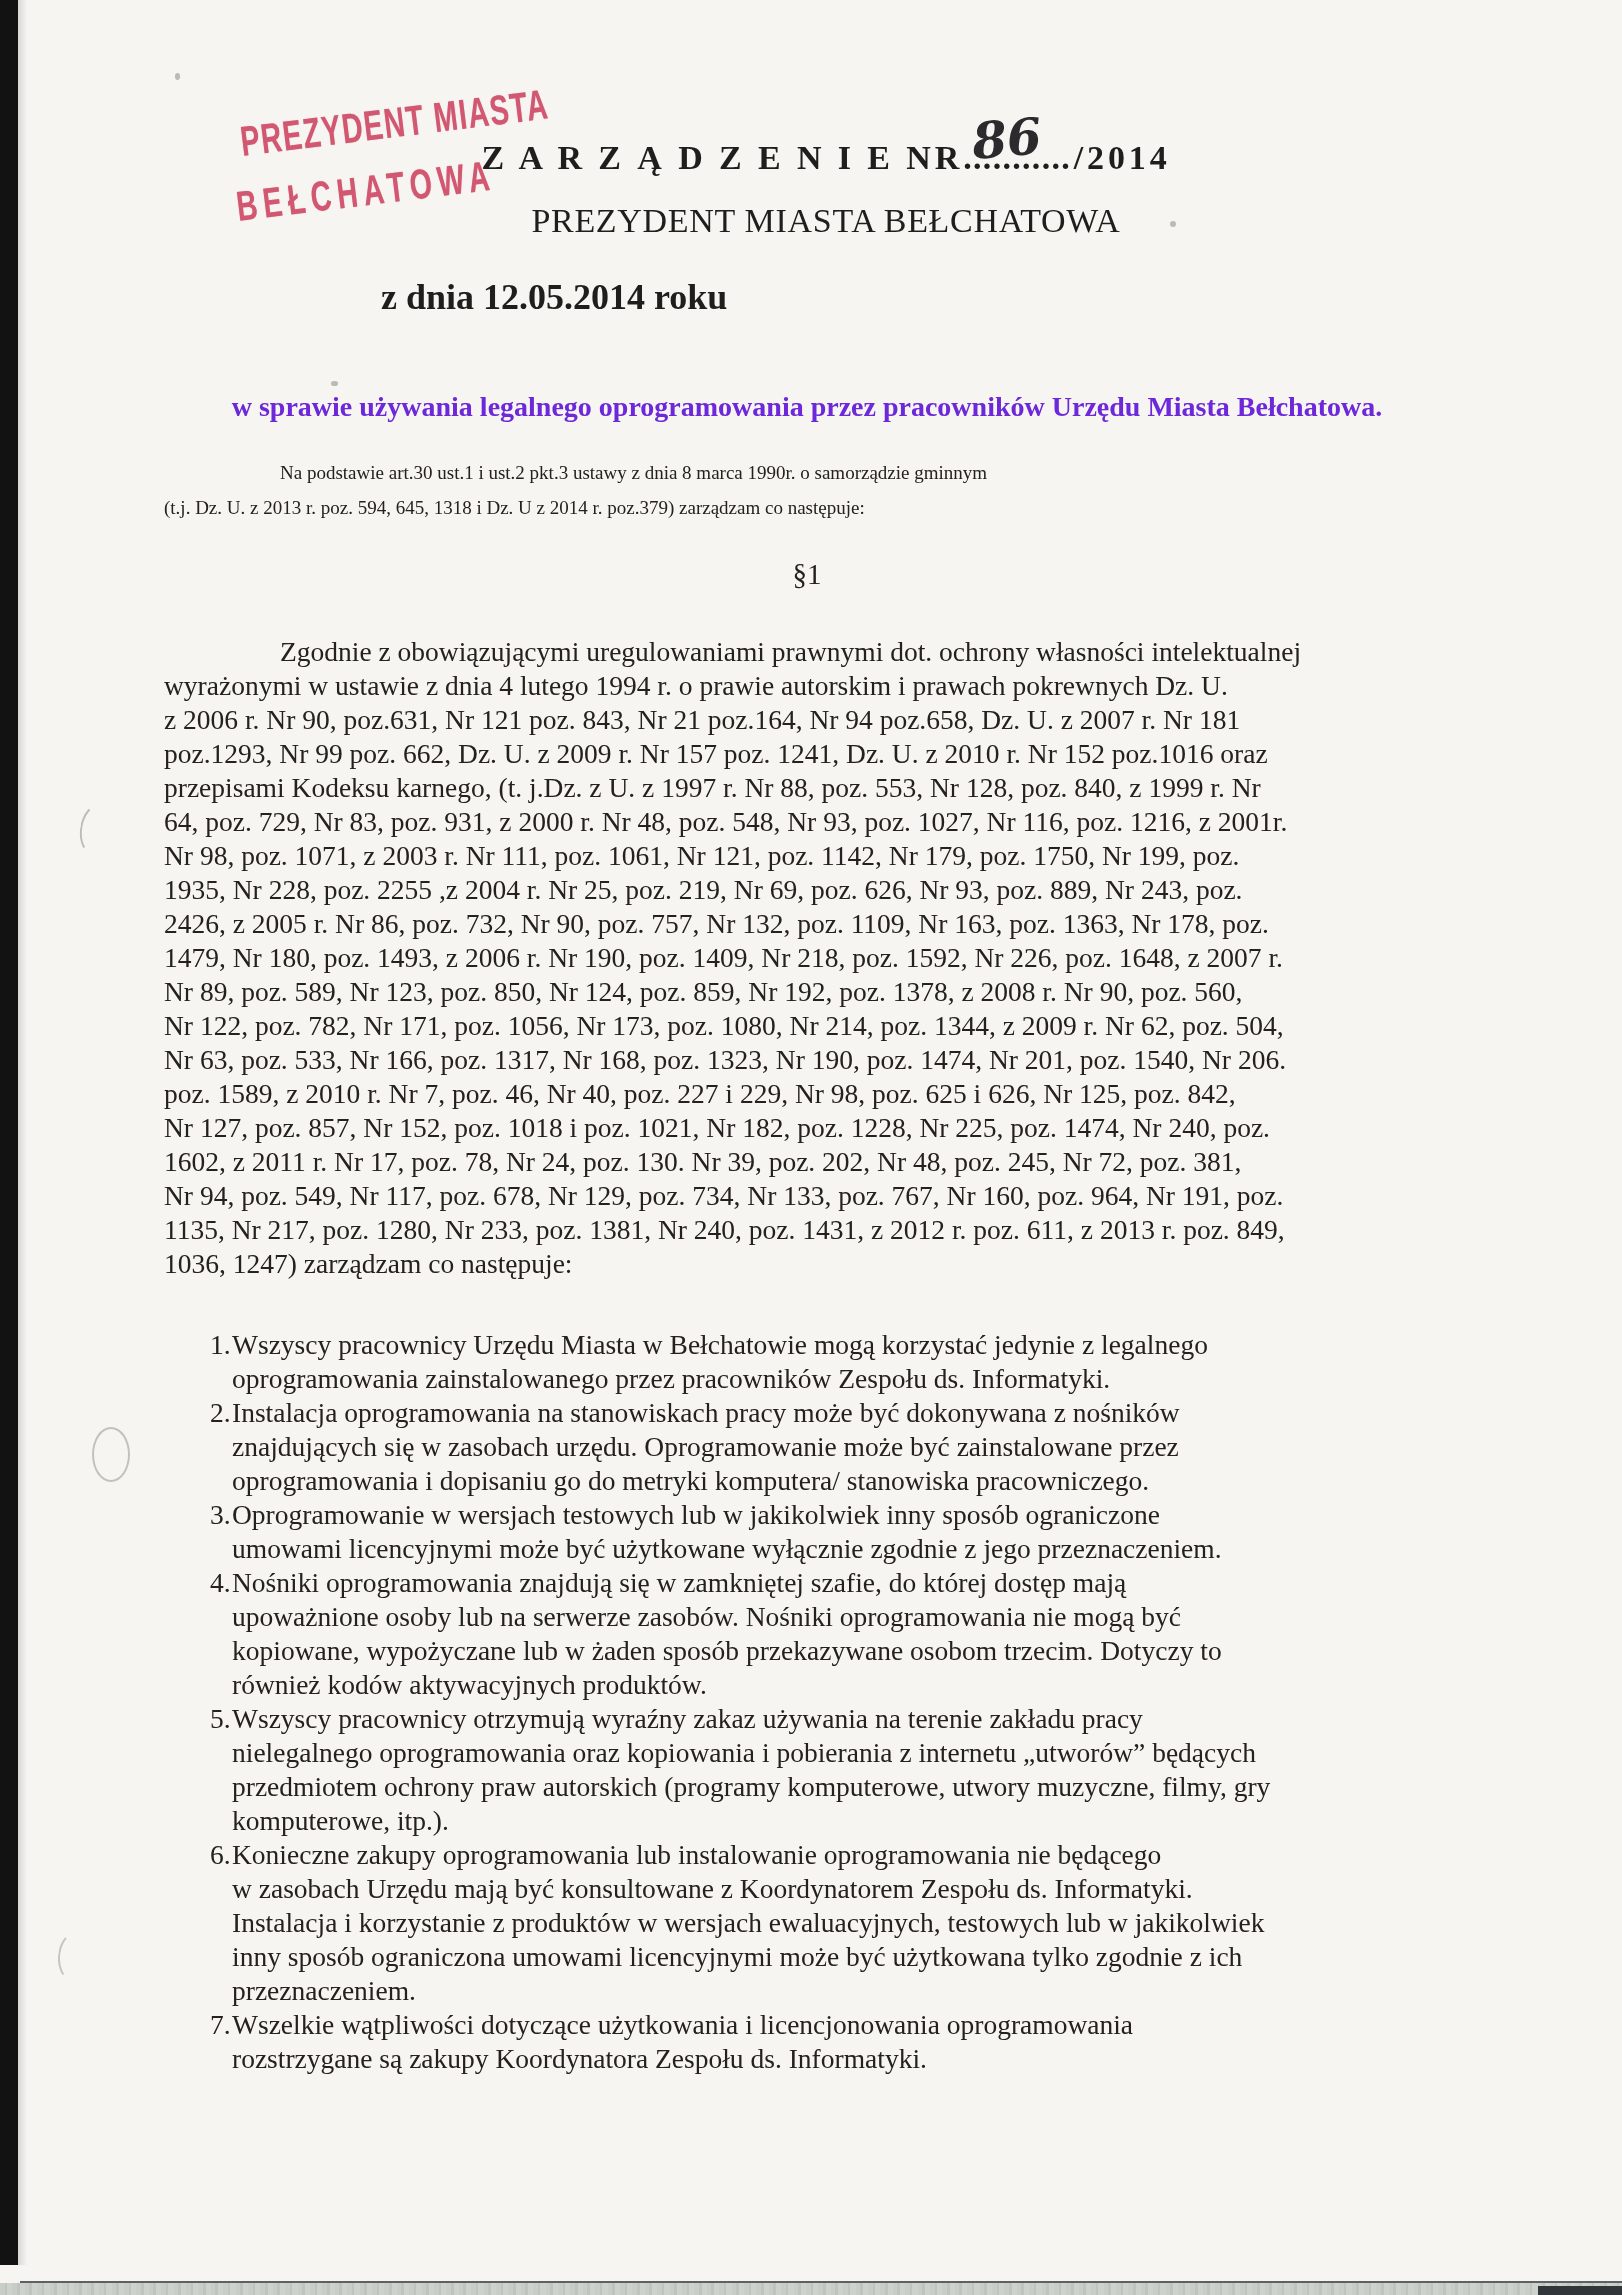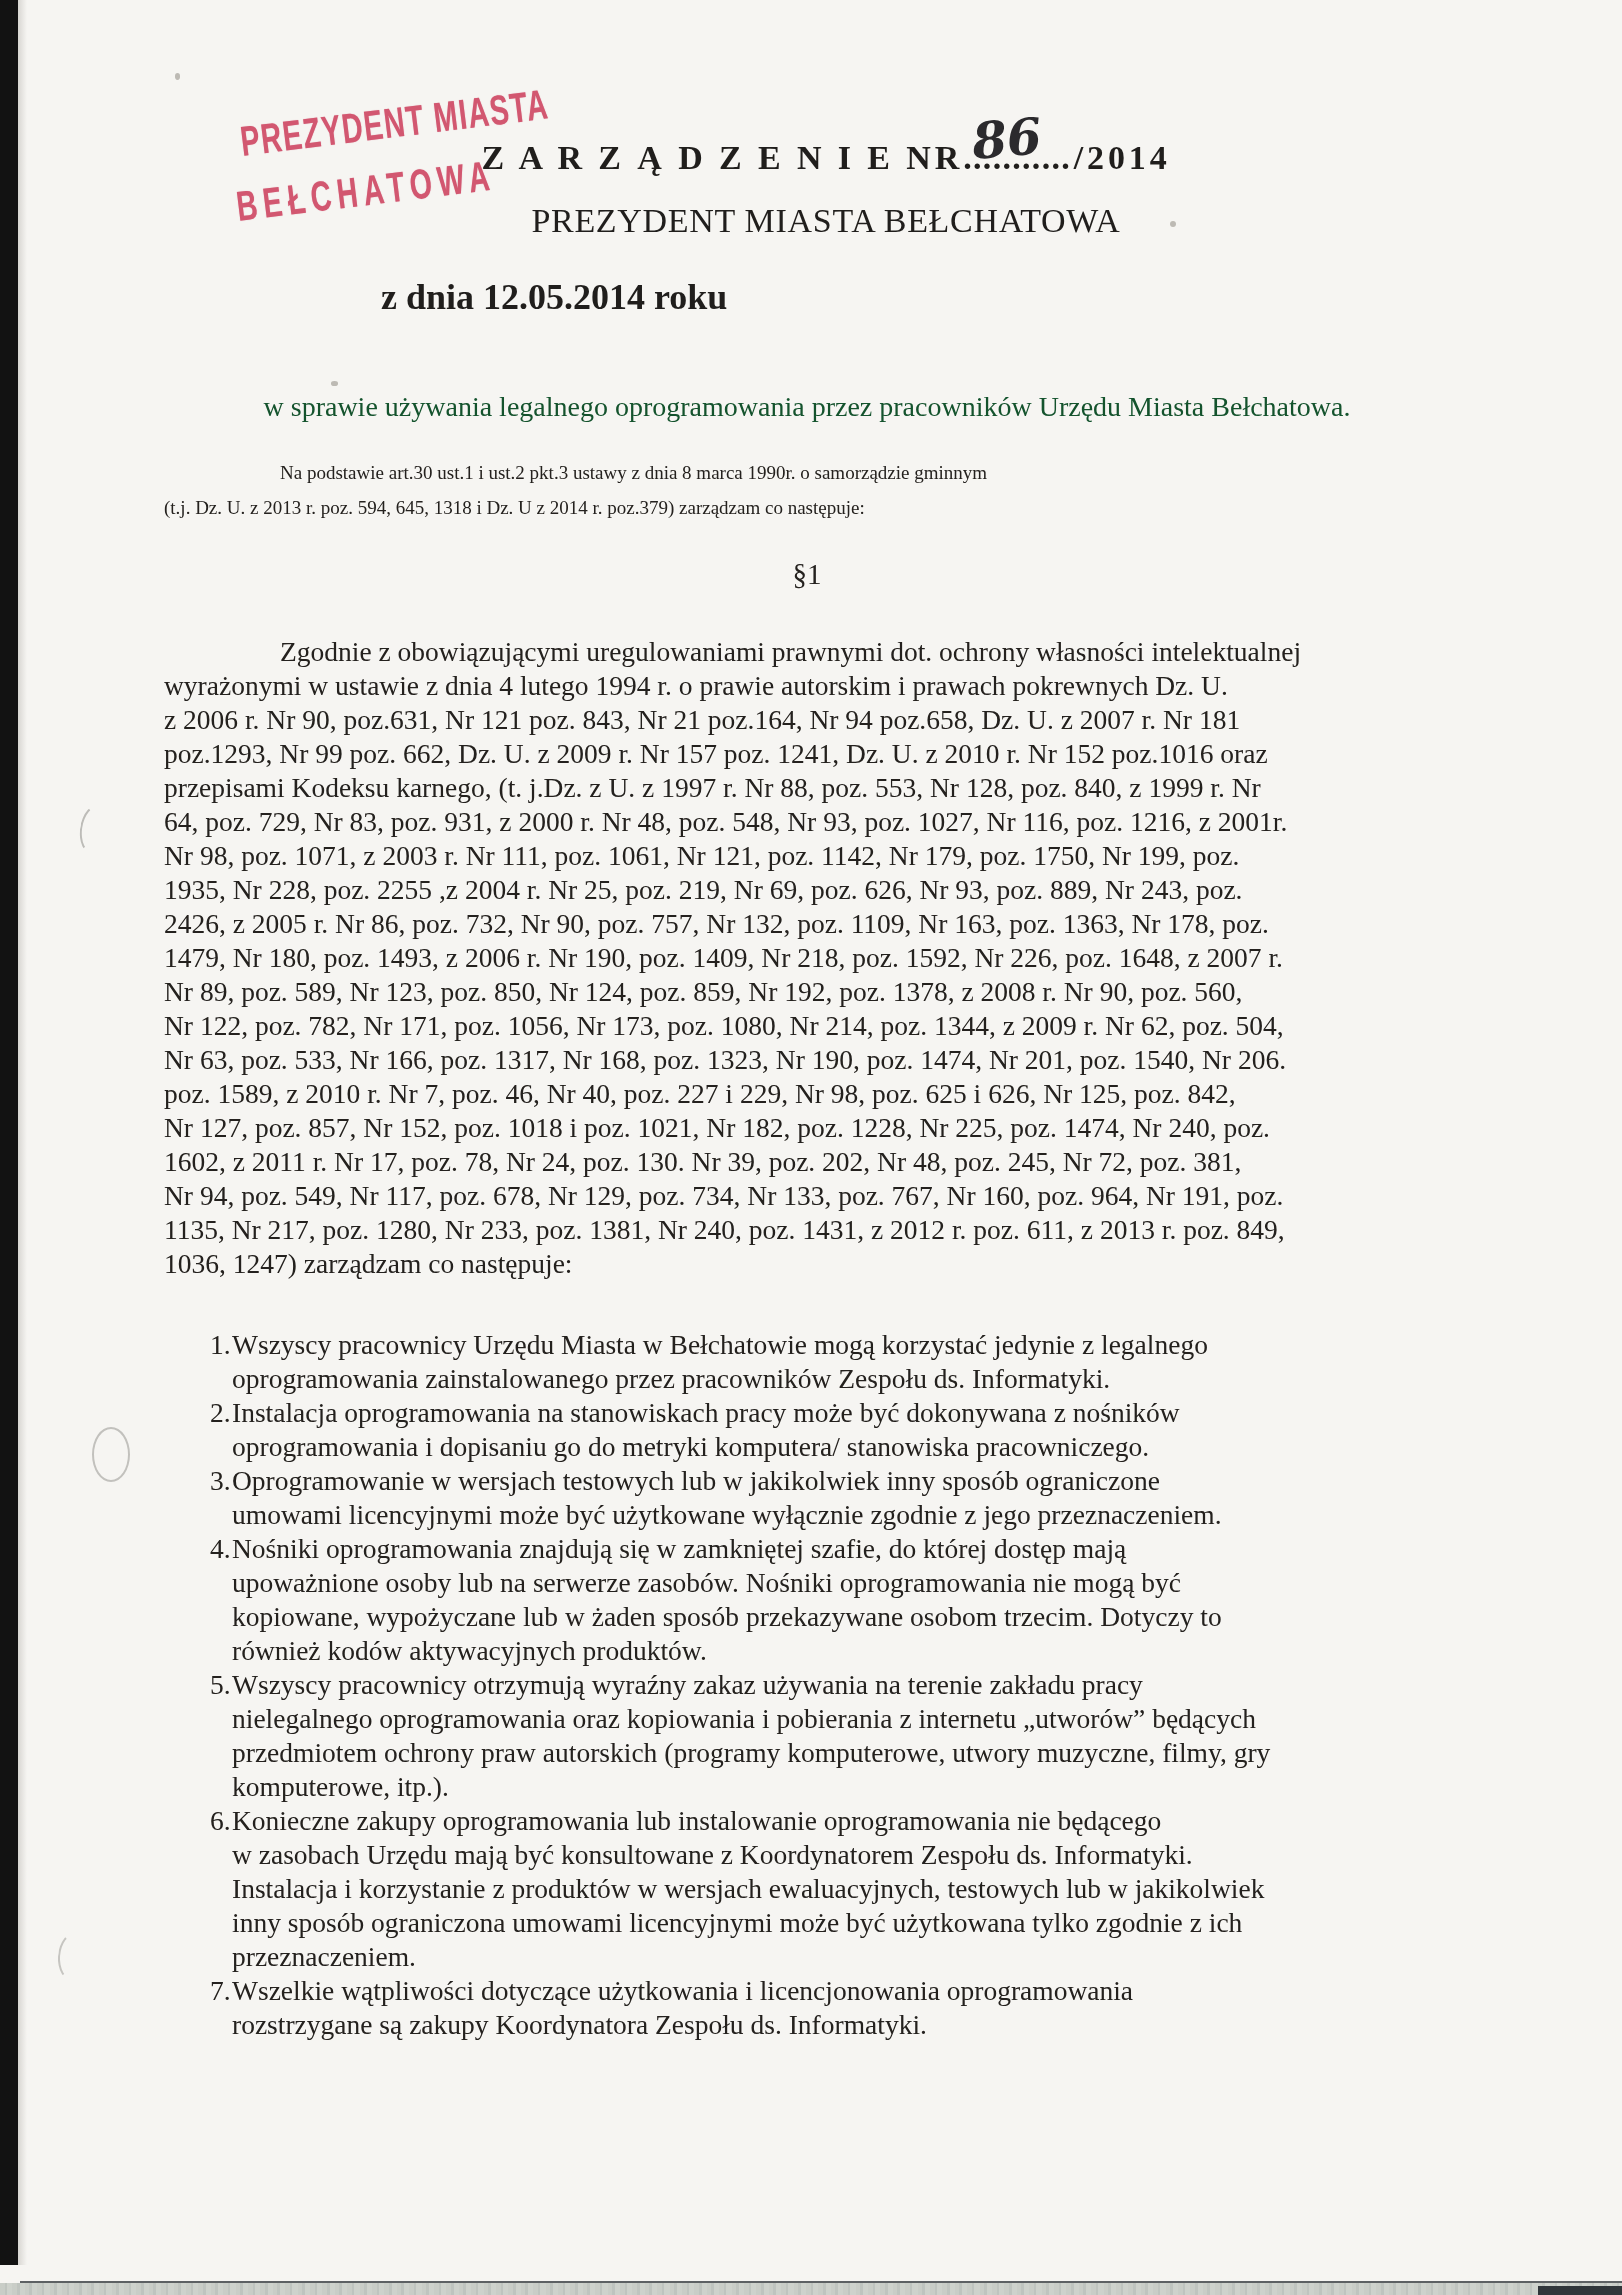--- a/index.html
+++ b/index.html
@@ -51,21 +51,21 @@
   .authority{
     position:absolute;left:381px;top:202px;width:890px;text-align:center;
     font-size:34px;font-weight:normal;letter-spacing:0.7px;white-space:nowrap;color:#201e1c;
   }
   .dateline{
     position:absolute;left:381px;top:276px;width:890px;
     font-size:36px;font-weight:bold;white-space:nowrap;color:#201e1c;
   }
   .subject{
     position:absolute;left:164px;top:391px;width:1286px;text-align:center;
-    font-size:28px;font-weight:normal;white-space:nowrap;color:#14532d;
+    font-size:28px;font-weight:bold;white-space:nowrap;color:#6d28d9;
   }
   
   .legal-basis{position:absolute;left:164px;top:455px;width:1286px;font-size:19px;line-height:35px;}
   .section-mark{position:absolute;left:164px;top:558px;width:1286px;text-align:center;font-size:29px;}
   .preamble{position:absolute;left:164px;top:635px;width:1286px;font-size:27.5px;line-height:34px;}
   .line{white-space:nowrap;}
   .indent-first .line:first-child{padding-left:116px;}
   
   ol.directives{position:absolute;left:164px;top:1328px;width:1302px;margin:0;padding:0;font-size:27.5px;line-height:34px;}
   ol.directives li{list-style:none;position:relative;padding-left:68px;}
@@ -127,20 +127,21 @@
 
   <ol class="directives" id="directives">
       <li>
         <span class="num">1.</span>
         <div class="line">Wszyscy pracownicy Urzędu Miasta w Bełchatowie mogą korzystać jedynie z legalnego</div>
         <div class="line">oprogramowania zainstalowanego przez pracowników Zespołu ds. Informatyki.</div>
       </li>
       <li>
         <span class="num">2.</span>
         <div class="line">Instalacja oprogramowania na stanowiskach pracy może być dokonywana z nośników</div>
+        <div class="line">znajdujących się w zasobach urzędu. Oprogramowanie może być zainstalowane przez</div>
         <div class="line">oprogramowania i dopisaniu go do metryki komputera/ stanowiska pracowniczego.</div>
       </li>
       <li>
         <span class="num">3.</span>
         <div class="line">Oprogramowanie w wersjach testowych lub w jakikolwiek inny sposób ograniczone</div>
         <div class="line">umowami licencyjnymi może być użytkowane wyłącznie zgodnie z jego przeznaczeniem.</div>
       </li>
       <li>
         <span class="num">4.</span>
         <div class="line">Nośniki oprogramowania znajdują się w zamkniętej szafie, do której dostęp mają</div>

